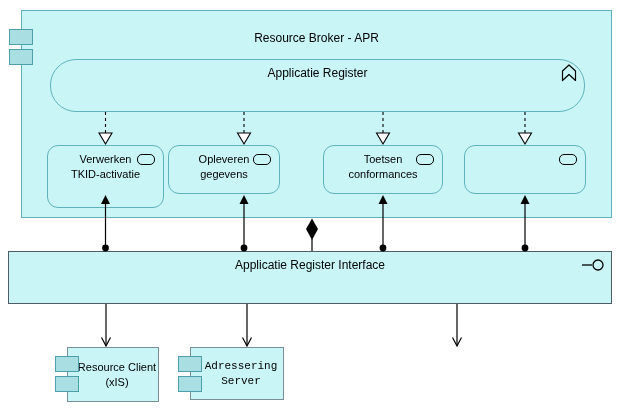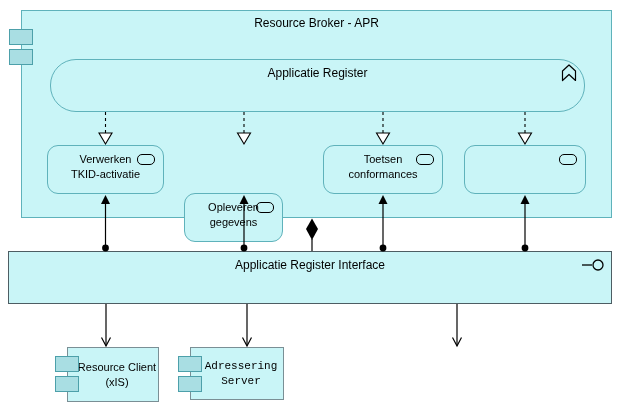--- a/index.html
+++ b/index.html
@@ -7,21 +7,21 @@
     position:relative; width:620px; height:411px; background:#ffffff;
     font-family:"Liberation Sans", sans-serif; color:#000; overflow:hidden;
   }
   .box { position:absolute; box-sizing:border-box; background:#c9f5f7; }
   .teal  { border:1px solid #5fb2bb; }
   .rounded { border-radius:26px; }
   .service { border-radius:11px; }
   .bar  { border:1px solid #4d5d63; }
   .comp { border:1px solid #7a8f95; }
 
-  .title { text-align:center; padding-top:5px; font-size:12px; line-height:1.2; }
+  .title { text-align:center; padding-top:20px; font-size:12px; line-height:1.2; }
   .title.sm { font-size:12px; padding-top:6px; }
 
   .svc-label {
     display:block; width:100%; text-align:center; padding-top:6px;
     font-size:11px; line-height:1.35; white-space:pre-line;
   }
   .svc-icon {
     position:absolute; top:8px; right:8px; width:16px; height:9px;
     border:1.2px solid #000; border-radius:5px; background:transparent;
   }
@@ -57,26 +57,26 @@
   <div class="port" style="left:9px; top:29px;"></div>
   <div class="port" style="left:9px; top:49px;"></div>
 
   <div class="box teal rounded" style="left:50px; top:59px; width:535px; height:53px;">
     <div class="title sm">Applicatie Register</div>
     <svg class="func-icon" width="18" height="18" viewBox="0 0 18 18">
       <polygon points="2.5,16.5 2.5,7 9,1 15.5,7 15.5,16.5 9,10.5" fill="none" stroke="#000" stroke-width="1.2" stroke-linejoin="round"></polygon>
     </svg>
   </div>
 
-  <div class="box teal service" style="left:47px; top:145px; width:117px; height:49px;">
+  <div class="box teal service" style="left:47px; top:145px; width:117px; height:63px;">
     <span class="svc-label">Verwerken
 TKID-activatie</span>
     <span class="svc-icon"></span>
   </div>
-  <div class="box teal service" style="left:184px; top:145px; width:99px; height:49px;margin-top:48px;">
+  <div class="box teal service" style="left:168px; top:145px; width:112px; height:49px;">
     <span class="svc-label">Opleveren
 gegevens</span>
     <span class="svc-icon"></span>
   </div>
   <div class="box teal service" style="left:323px; top:145px; width:120px; height:49px;">
     <span class="svc-label">Toetsen
 conformances</span>
     <span class="svc-icon"></span>
   </div>
   <div class="box teal service" style="left:464px; top:145px; width:122px; height:49px;">

